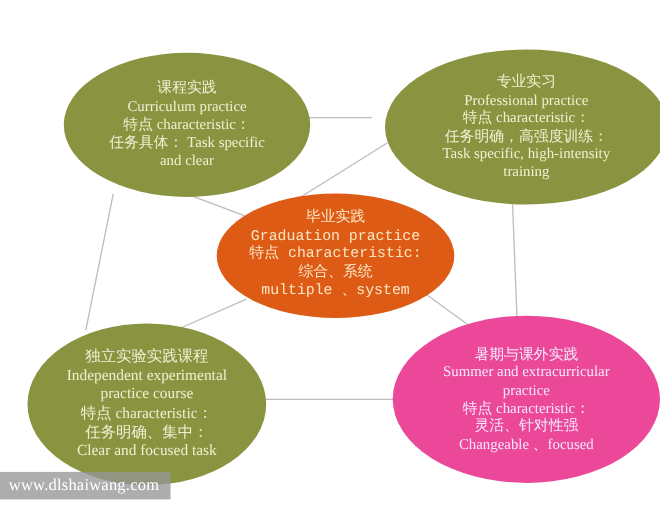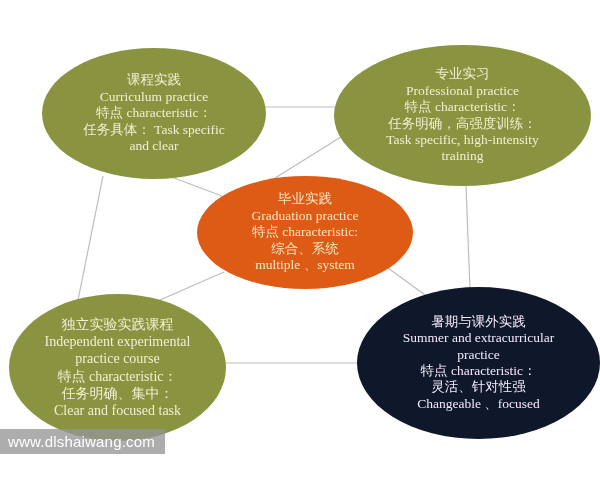--- a/index.html
+++ b/index.html
@@ -37,27 +37,29 @@
   }
   .node .txt {
     width: 100%;
     padding: 0 6px;
     box-sizing: border-box;
     white-space: pre-line;
   }
   .node-green {
     background: #8a9440;
     color: #f2eed2;
+    margin-left: 16px;
   }
   .node-orange {
     background: #dd5b15;
     color: #fbe6c4;
+    font-family: Liberation Mono, monospace;
   }
   .node-purple {
-    background: #0f172a;
+    background: #ec4899;
     color: #f4e9fb;
   }
 
   
   #node-curriculum {
     left: 42px;  top: 48px;   width: 224px; height: 131px;
     font-size: 13.5px;
   }
   #node-professional {
     left: 334px; top: 45px;   width: 257px; height: 141px;
@@ -93,20 +95,21 @@
     height: 28px;
     padding: 0 12px 0 14px;
     font-size: 17px;
   }
   #wm-bottom {
     left: 0px;
     bottom: 26px;
     height: 25px;
     padding: 0 10px 0 8px;
     font-size: 15px;
+    font-family: Liberation Serif, serif;
   }
 </style>
 </head>
 <body>
 
 <div id="stage">
 
   <svg id="connectors" viewBox="0 0 600 480" xmlns="http://www.w3.org/2000/svg">
 
     <line x1="222" y1="196" x2="158" y2="172" stroke="#bdbdbd" stroke-width="1.2"></line>

